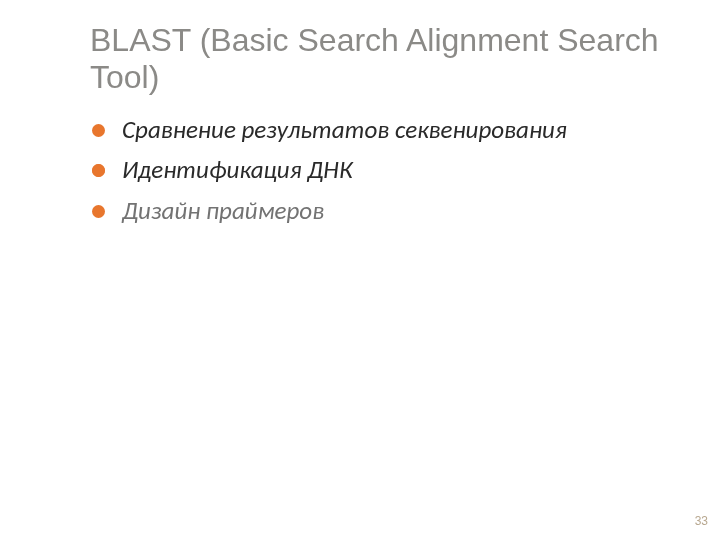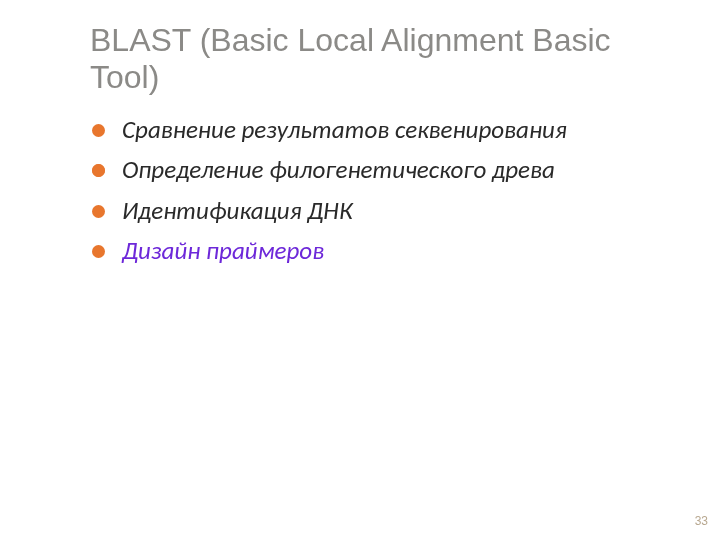--- a/index.html
+++ b/index.html
@@ -33,21 +33,21 @@
     }
     .bullet-item {
       position: relative;
       font-size: 25px;
       color: #2a2a2a;
       line-height: 1.3;
       margin-bottom: 8px;
       padding-left: 0;
     }
     .bullet-item.highlight {
-      color: #6d28d9;
+      color: #737373;
     }
     .bullet-dot {
       position: absolute;
       left: -30px;
       top: 10px;
       width: 13px;
       height: 13px;
       border-radius: 50%;
       background: #e8762d;
     }
@@ -57,32 +57,28 @@
       right: 12px;
       font-size: 12px;
       color: #b8a890;
       font-family: "Gill Sans MT", "Gill Sans", "Segoe UI", sans-serif;
     }
   </style>
 </head>
 <body>
 
 <div class="slide">
-  <h1 class="title">BLAST (Basic Local Alignment Basic Tool)</h1>
+  <h1 class="title">BLAST (Basic Search Alignment Search Tool)</h1>
   <ul class="bullet-list">
     <li class="bullet-item">
       <span class="bullet-dot"></span>
       <span>Сравнение результатов секвенирования</span>
     </li>
     <li class="bullet-item">
       <span class="bullet-dot"></span>
-    </li>
-    <li class="bullet-item">
-      <span class="bullet-dot"></span>
-      <span>Определение филогенетического древа</span>
     </li>
     <li class="bullet-item">
       <span class="bullet-dot"></span>
       <span>Идентификация ДНК</span>
     </li>
     <li class="bullet-item highlight">
       <span class="bullet-dot"></span>
       <span>Дизайн праймеров</span>
     </li>
   </ul>

